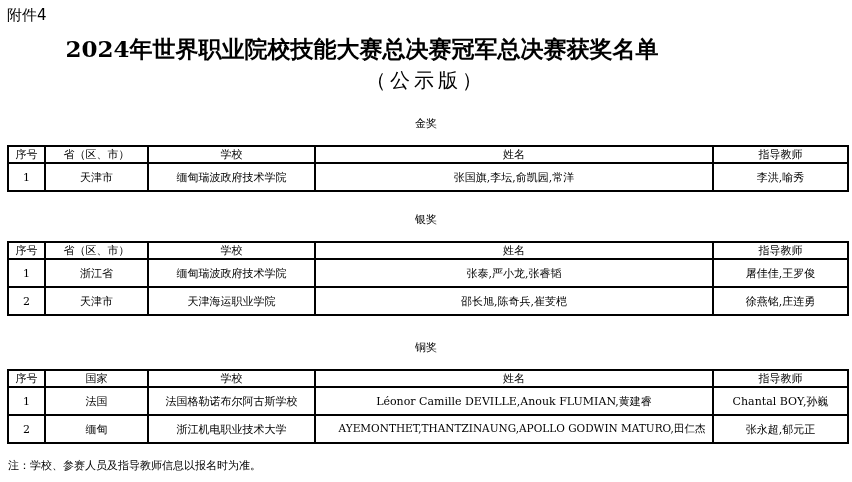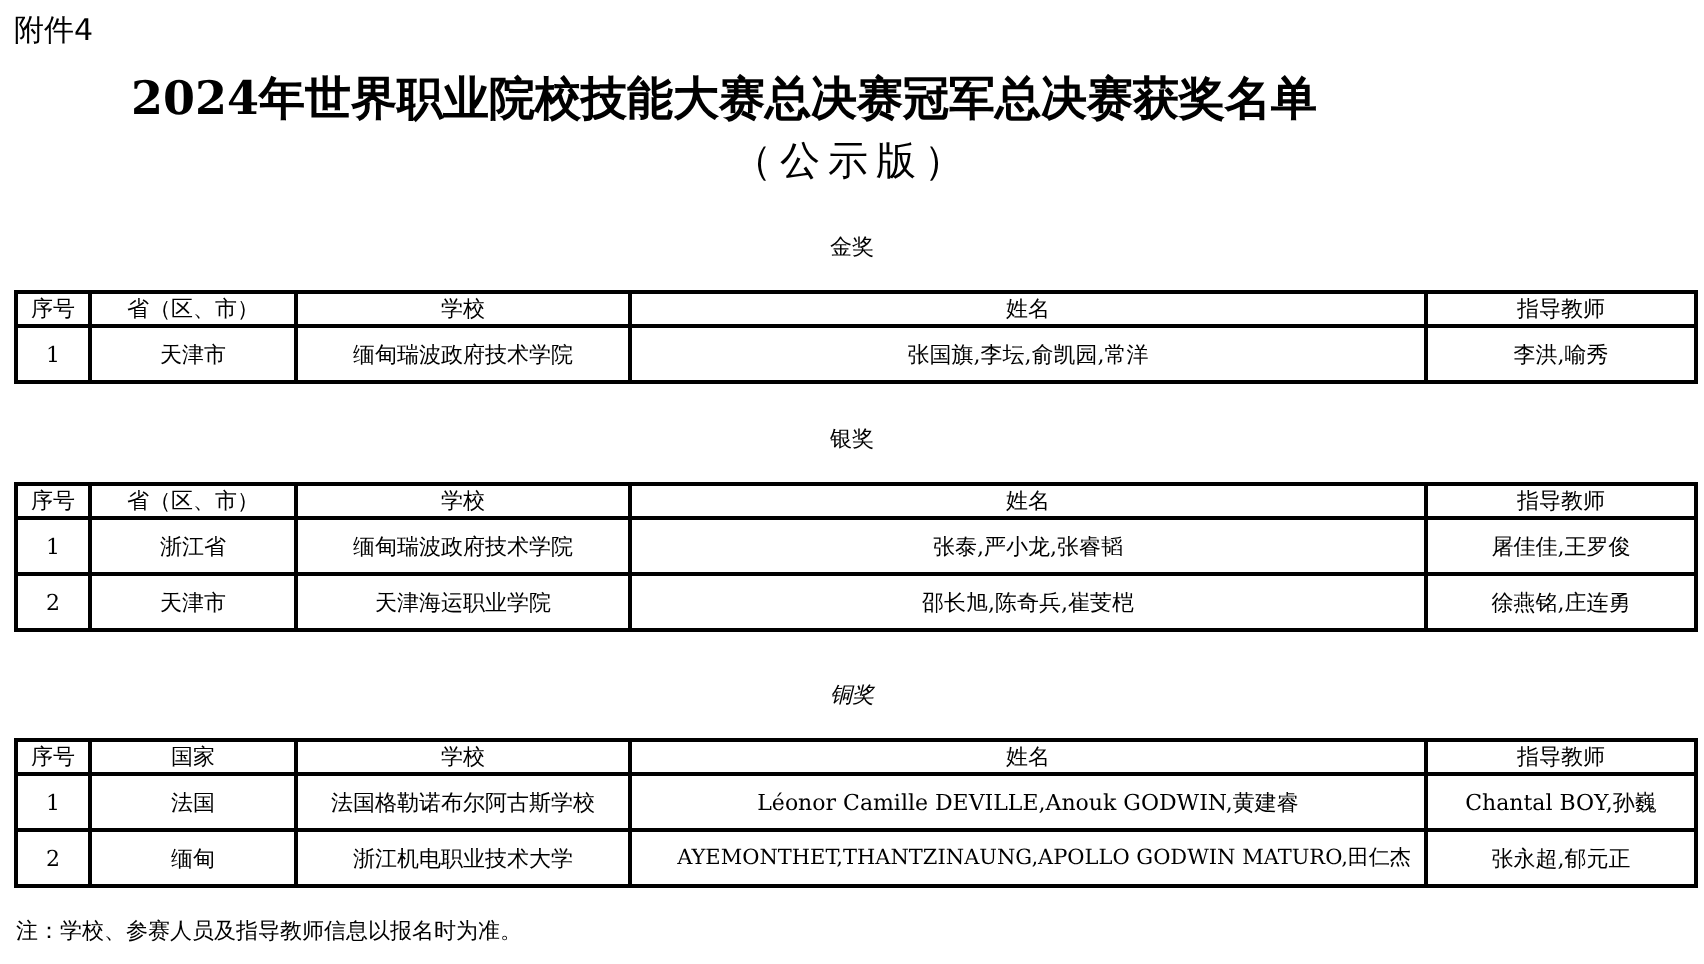--- a/index.html
+++ b/index.html
@@ -76,42 +76,42 @@
   <tr>
     <td>2</td>
     <td>天津市</td>
     <td>天津海运职业学院</td>
     <td>邵长旭,陈奇兵,崔芰桤</td>
     <td>徐燕铭,庄连勇</td>
   </tr>
 </tbody>
   </table>
 
-<div class="section-label" style="top:340px;font-style:italic;">铜奖</div>
+<div class="section-label" style="top:340px;">铜奖</div>
 <table class="award" style="top:369px;">
   <colgroup>
       <col class="c1">
       <col class="c2">
       <col class="c3">
       <col class="c4">
       <col class="c5">
     </colgroup>
   <tbody>
       <tr>
     <th>序号</th>
     <th>国家</th>
     <th>学校</th>
     <th>姓名</th>
     <th>指导教师</th>
   </tr>
   <tr>
     <td>1</td>
     <td>法国</td>
     <td>法国格勒诺布尔阿古斯学校</td>
-    <td>Léonor Camille DEVILLE,Anouk GODWIN,黄建睿</td>
+    <td>Léonor Camille DEVILLE,Anouk FLUMIAN,黄建睿</td>
     <td>Chantal BOY,孙巍</td>
   </tr>
   <tr>
     <td>2</td>
     <td>缅甸</td>
     <td>浙江机电职业技术大学</td>
     <td style="font-size:10.5px;padding-left:16px;">AYEMONTHET,THANTZINAUNG,APOLLO GODWIN MATURO,田仁杰</td>
     <td>张永超,郁元正</td>
   </tr>
 </tbody>

